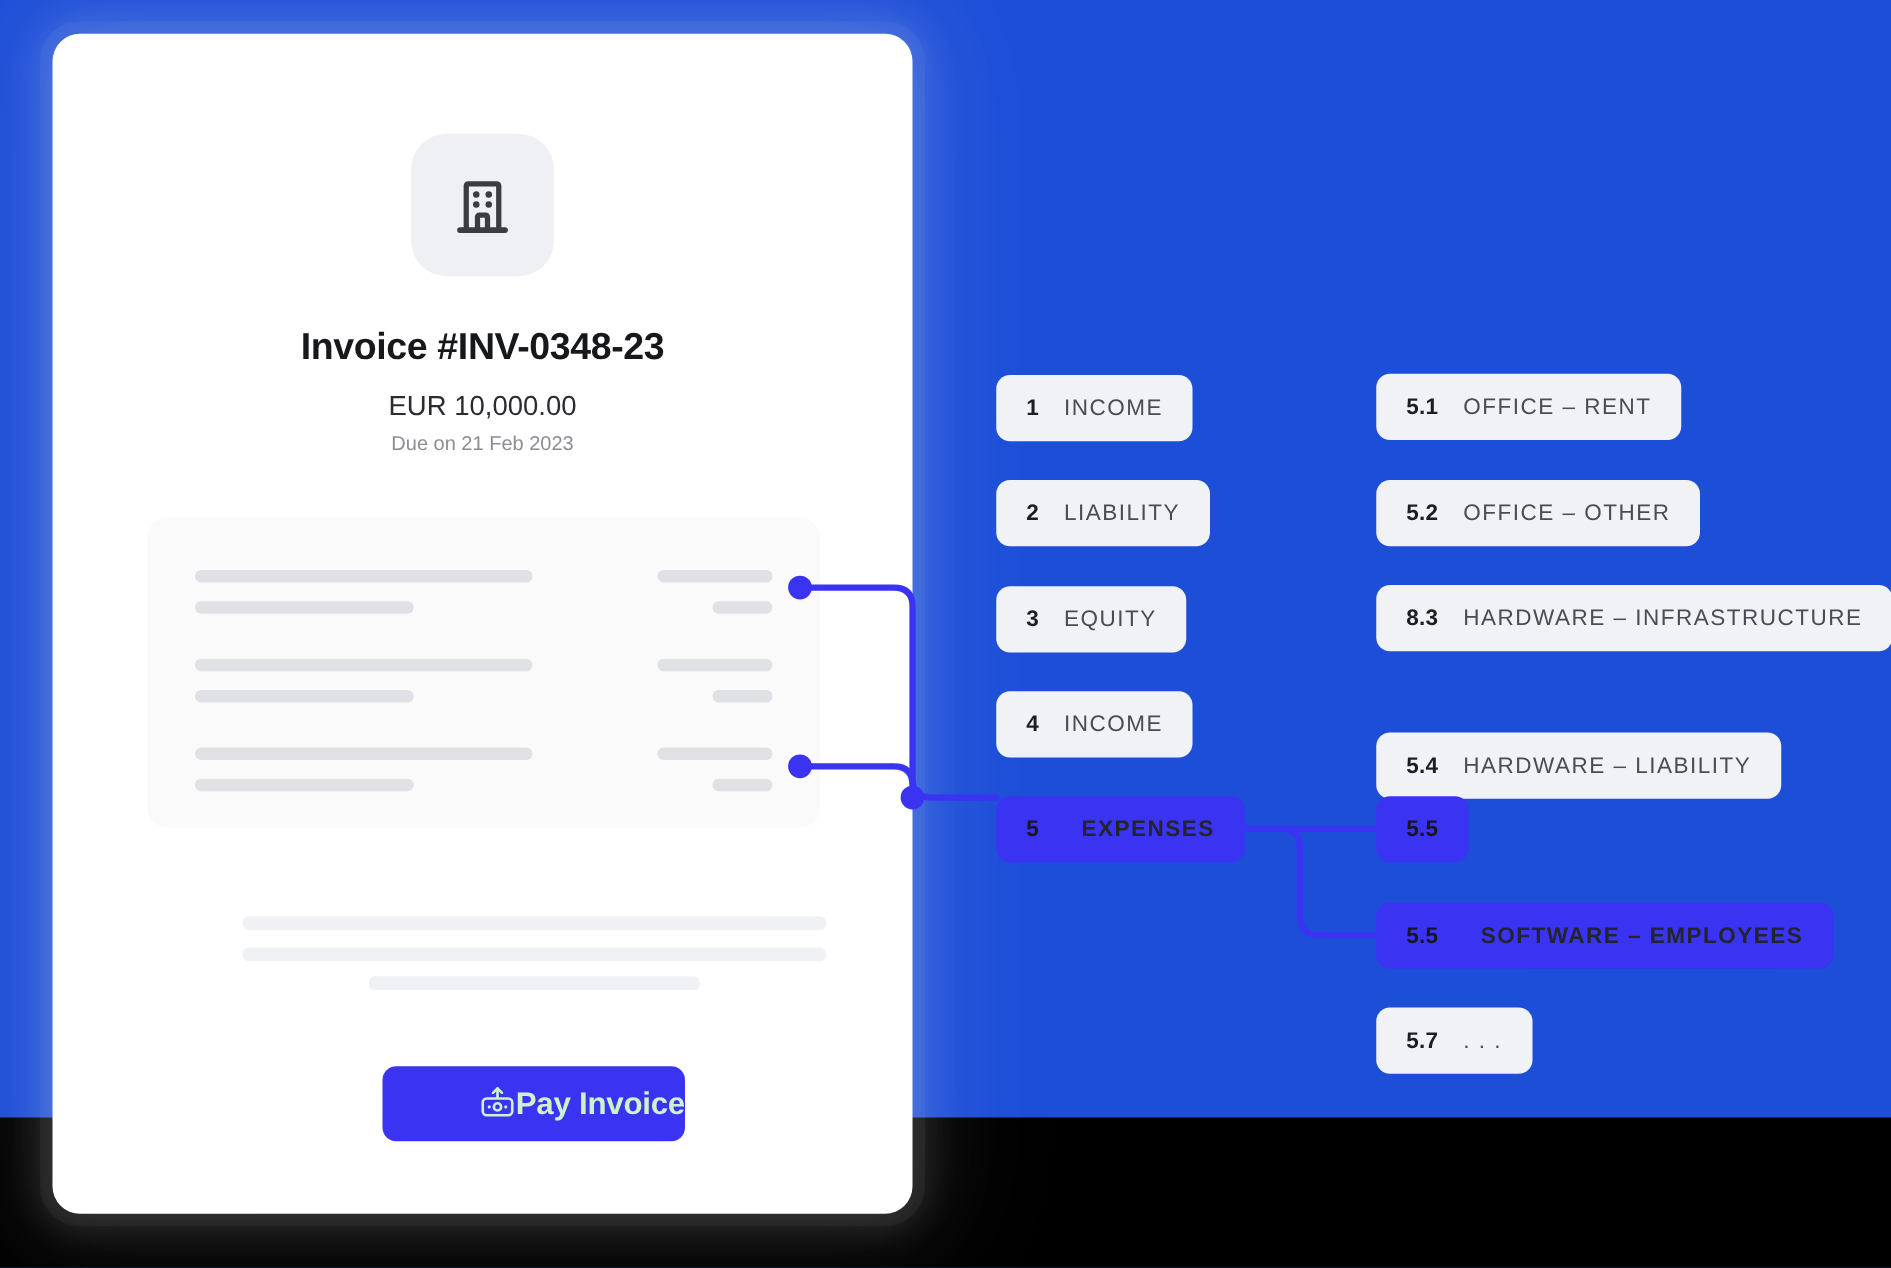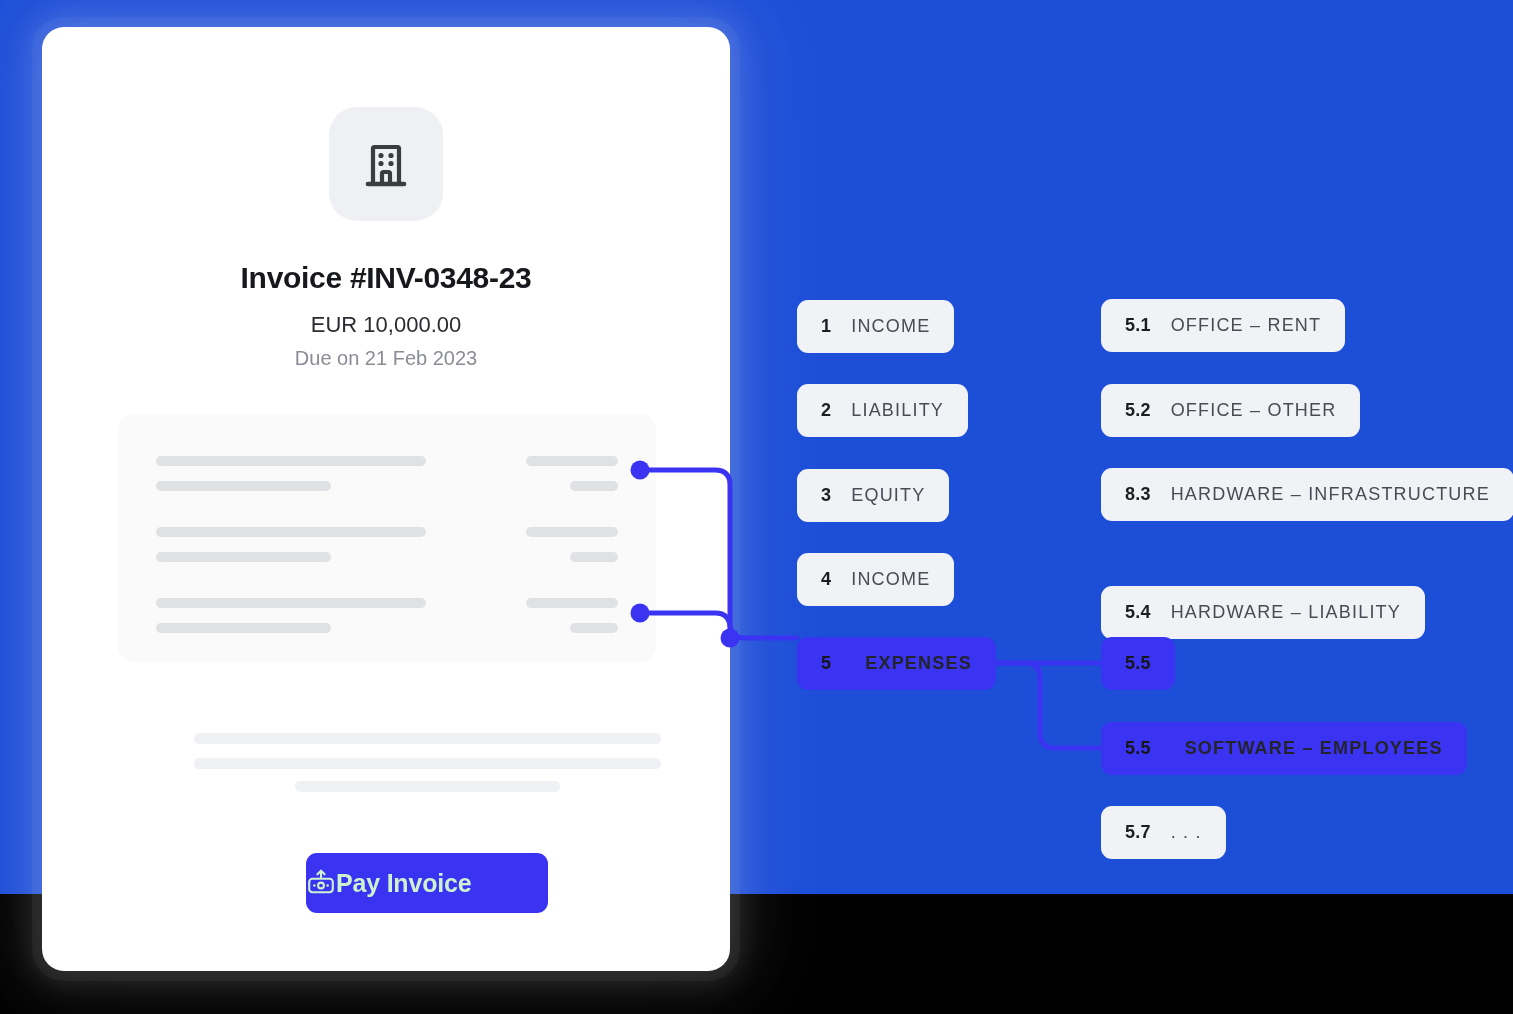--- a/index.html
+++ b/index.html
@@ -70,21 +70,21 @@
     font-size: 22px;
     font-weight: 400;
     color: #2a2c32;
   }
   .inv-due {
     position: absolute;
     top: 320px;
     left: 0;
     width: 100%;
     text-align: center;
-    font-size: 20px;
+    font-size: 16px;
     font-weight: 400;
     color: #8b8d96;
   }
 
   
   .skel-panel {
     position: absolute;
     left: 76px;
     top: 387px;
     width: 538px;
@@ -124,21 +124,21 @@
     position: absolute;
     left: 264px;
     top: 826px;
     width: 242px;
     height: 60px;
     background: #3b33f2;
     border: none;
     border-radius: 11px;
     display: flex;
     align-items: center;
-    justify-content: flex-start;
+    justify-content: flex-end;
     cursor: pointer;
     font-family: "Liberation Sans", sans-serif;
   }
   .pay-btn .pay-label {
     font-size: 25px;
     font-weight: 700;
     letter-spacing: -0.2px;
     color: #cdf2ce;
   }
   .pay-btn svg { display: block; }

